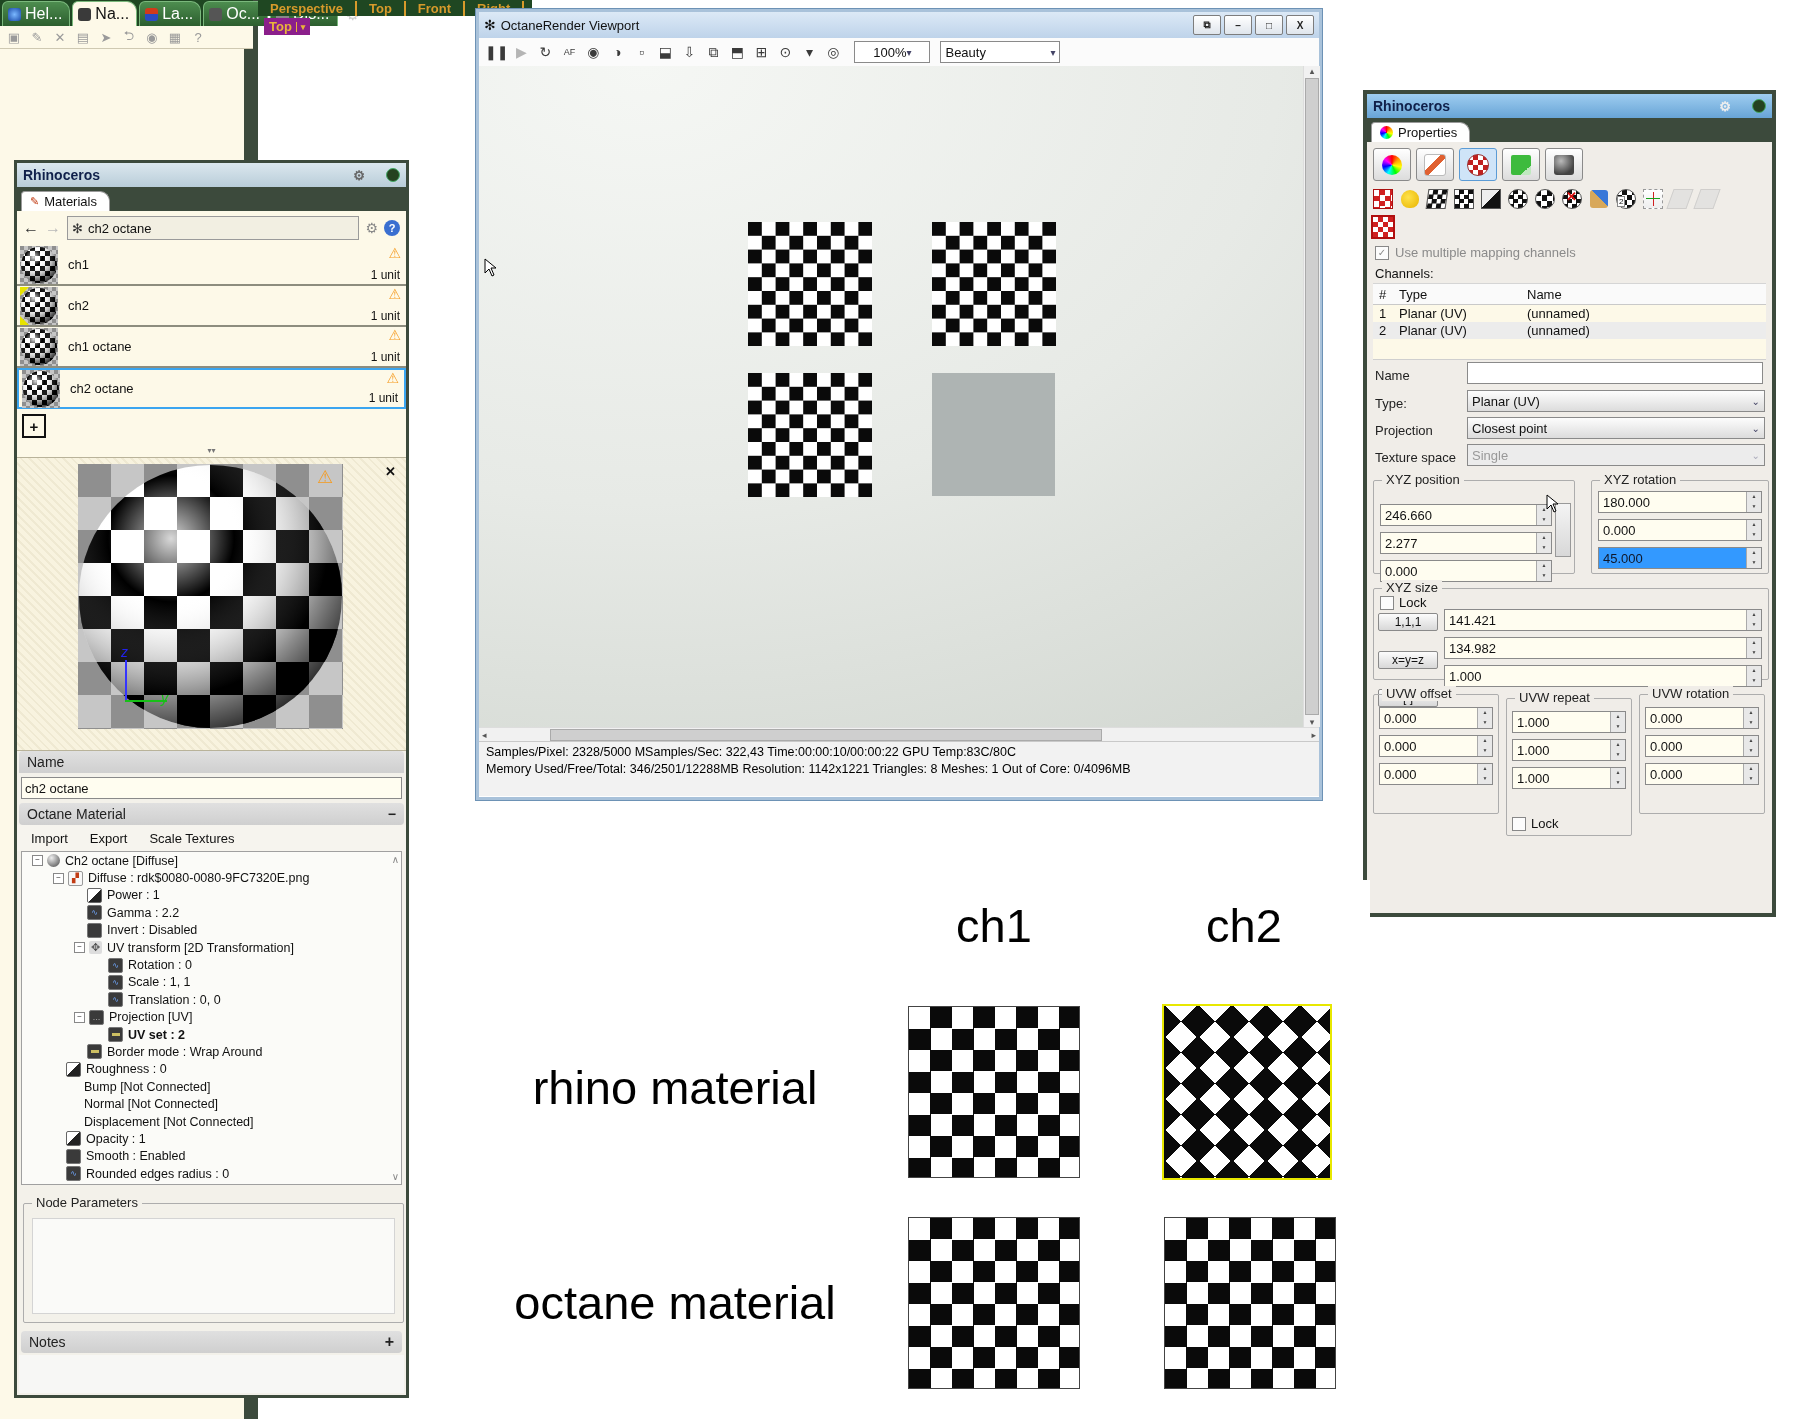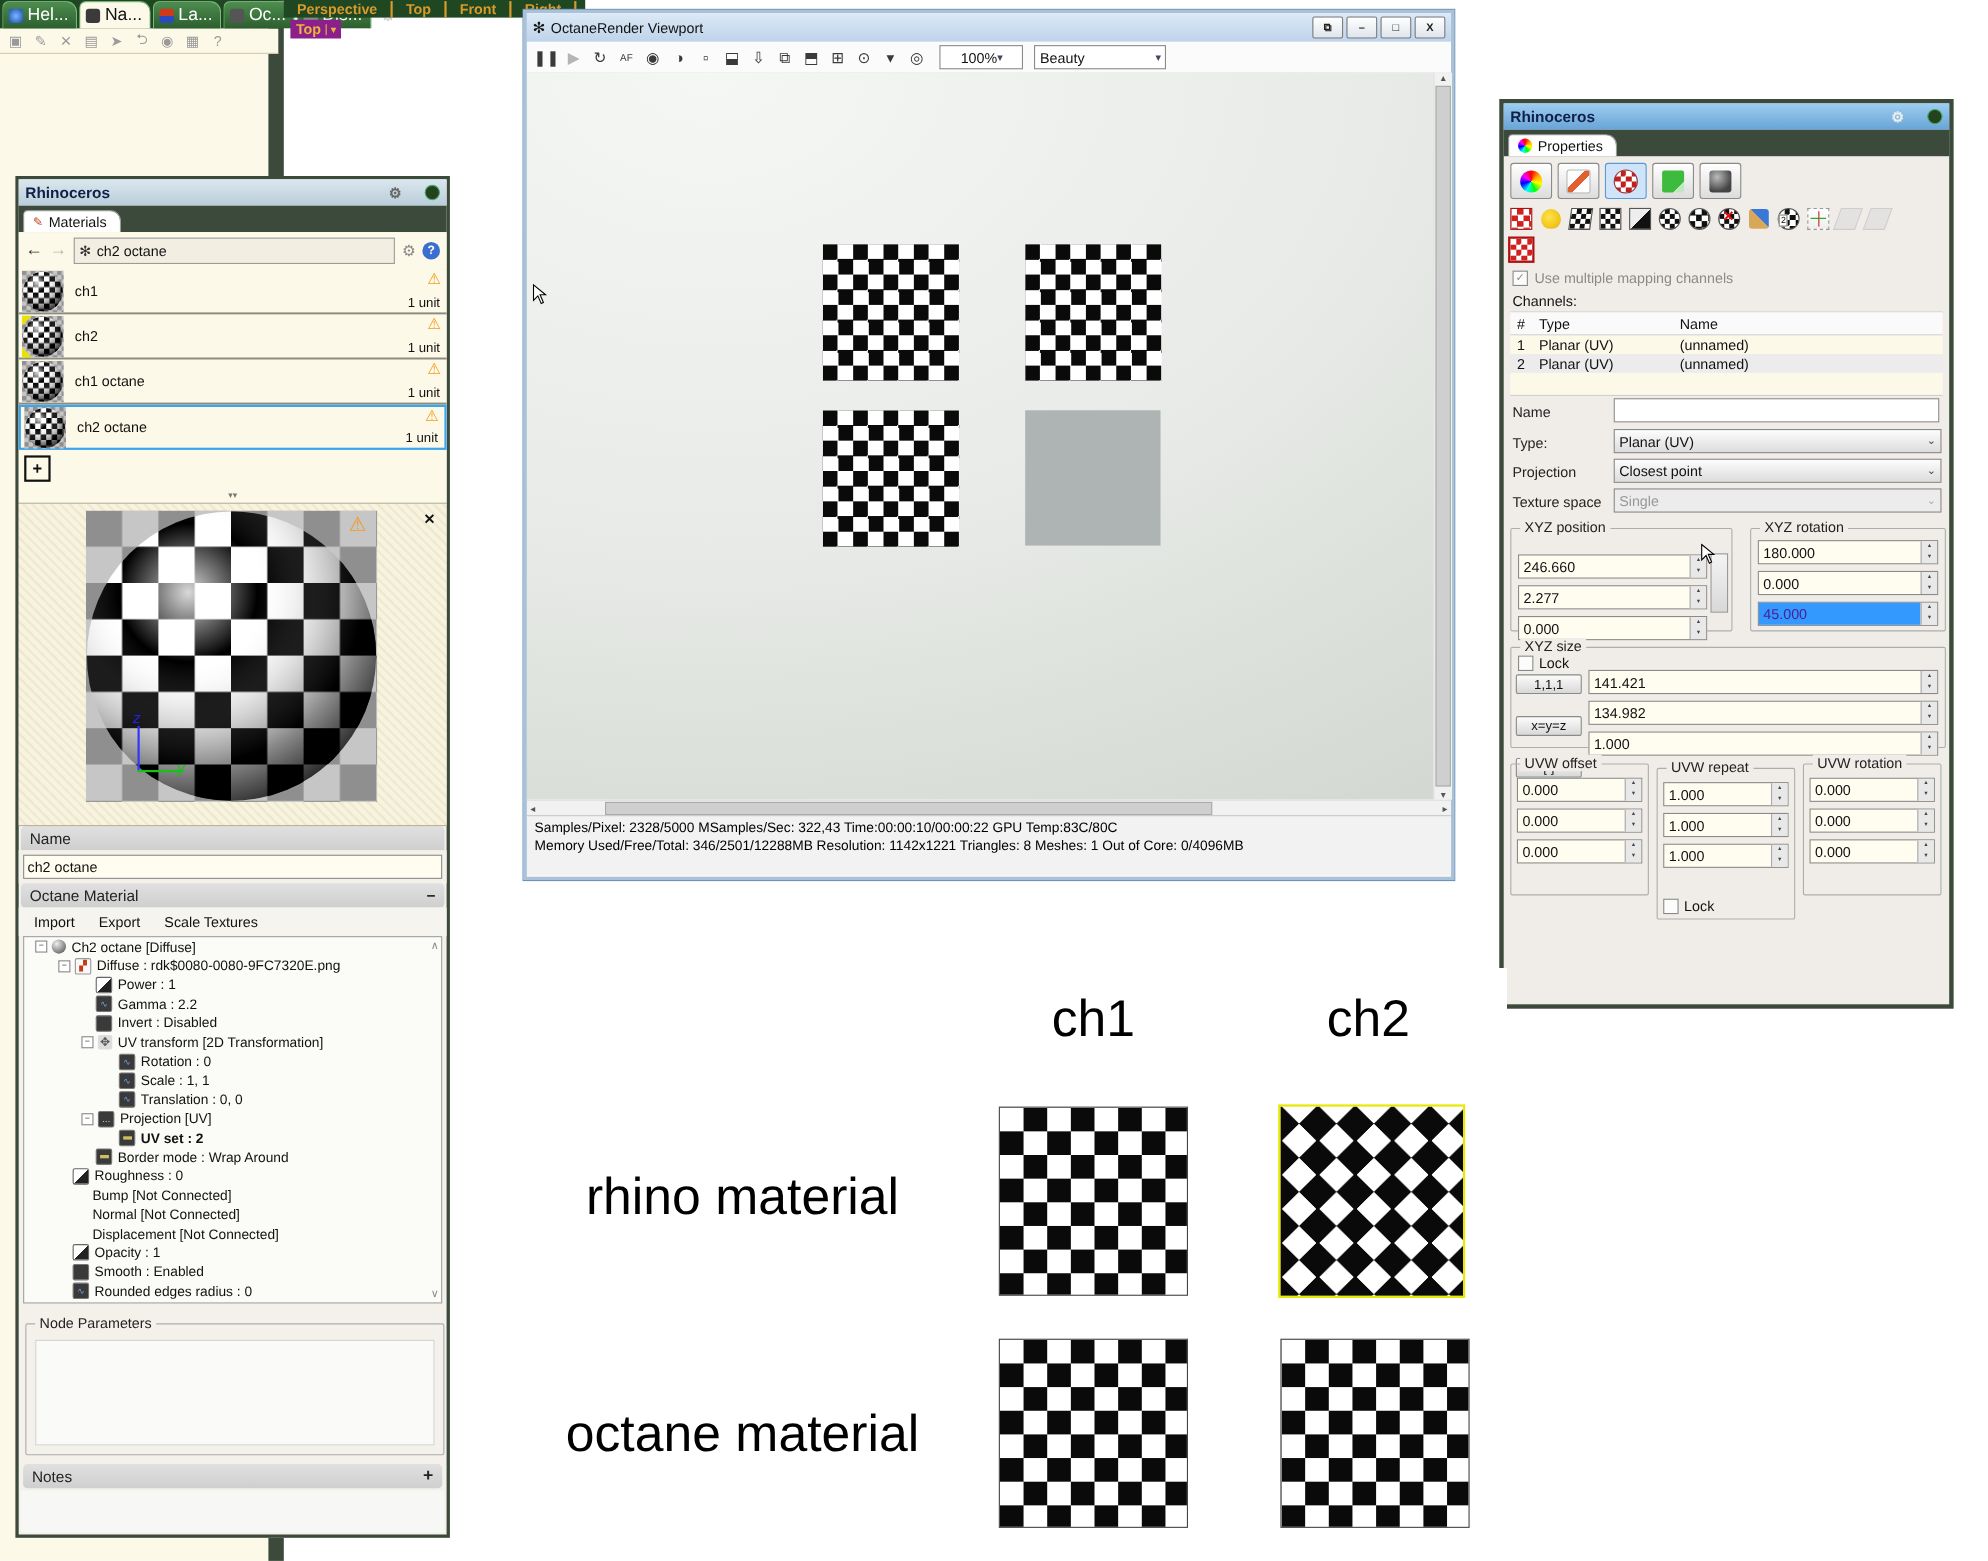--- a/index.html
+++ b/index.html
@@ -10,21 +10,21 @@
   .titlebar{height:24px;display:flex;align-items:center;padding:0 6px;font-weight:bold;font-size:14px;color:#10204a;gap:16px;}
   .tabstrip{height:24px;background:#3c4a3c;display:flex;align-items:flex-end;}
   .tab{background:#fff;border:1px solid #9a9a9a;border-bottom:none;border-radius:4px 10px 0 0;
        padding:2px 12px 2px 8px;font-size:13px;display:flex;align-items:center;gap:5px;margin-left:4px;}
   .grp{position:absolute;border:1px solid #adadad;border-radius:2px;}
   .glabel{position:absolute;top:-9px;left:8px;padding:0 4px;font-size:13px;background:#f0ede8;color:#222;}
   .field{background:#fffdf0;border:1px solid #8a8a8a;height:20px;display:flex;align-items:center;
          font-size:13px;padding:0 3px;}
   .spinfield{display:flex;align-items:stretch;border:1px solid #8a8a8a;background:#fffdf0;height:20px;}
   .spinval{flex:1;font-size:13px;display:flex;align-items:center;padding:0 4px;}
-  .spinval.sel{background:#3399ff;color:#4c1d95;}
+  .spinval.sel{background:#3399ff;color:#0f172a;}
   .spinbtns{width:14px;display:flex;flex-direction:column;border-left:1px solid #aaa;background:#e8e8e8;}
   .spinbtns span{flex:1;font-size:5px;line-height:9px;text-align:center;color:#444;}
   .cb{width:12px;height:12px;border:1px solid #888;background:#fcfcfc;display:inline-flex;
       align-items:center;justify-content:center;font-size:10px;line-height:10px;}
   .ddl{background:linear-gradient(#fdfdfd,#dcdcdc);border:1px solid #8a8a8a;height:20px;display:flex;
        align-items:center;font-size:13px;padding:0 4px;justify-content:space-between;}
   .ddl .car{color:#446;font-size:10px;}
   .miniicon{width:24px;height:24px;display:flex;align-items:center;justify-content:center;font-size:15px;}
   
   .vp-check{background:conic-gradient(#fff 0 25%,#0a0a0a 0 50%,#fff 0 75%,#0a0a0a 0);background-size:27.6px 27.6px;}

